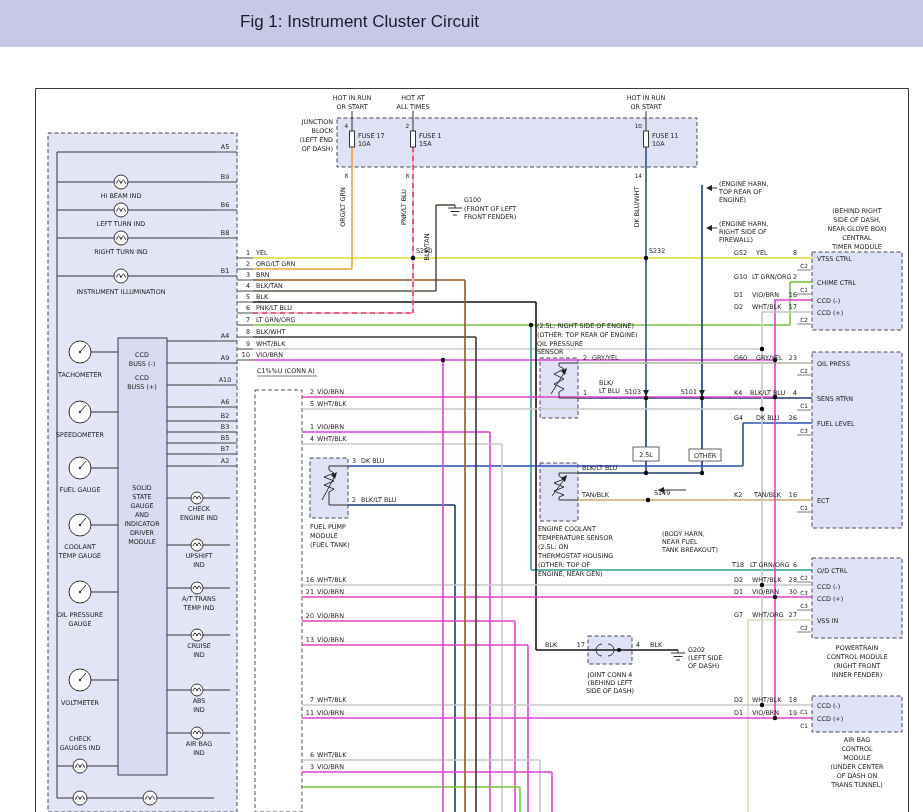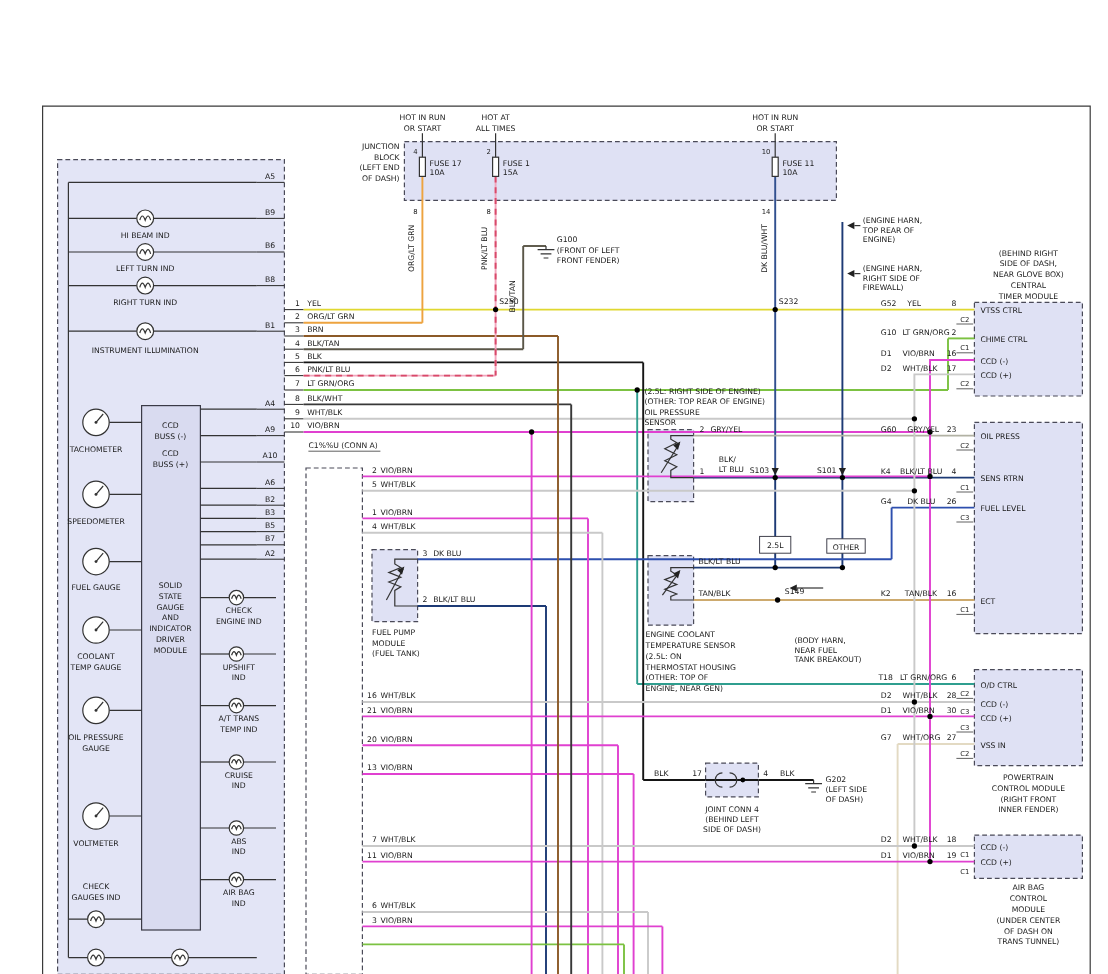--- a/index.html
+++ b/index.html
@@ -21,20 +21,23 @@
   .ul{stroke:#222;stroke-width:0.6;}
   .ic{fill:#fff;stroke:#333;stroke-width:1;}
   .fn{fill:none;stroke:#333;stroke-width:1;}
   .dot{fill:#000;}
   .arr{fill:#222;}
 </style>
 </head>
 <body>
 
 <div class="page">
+  <div class="titlebar">
+    <span>Fig 1: Instrument Cluster Circuit</span>
+  </div>
 
   <svg width="923" height="812" viewBox="0 0 923 812">
 
     <path d="M35.5,812 V88.5 H908.5 V812" fill="none" stroke="#3a3a3a" stroke-width="1"></path>
 
     <g>
       <rect class="cbx" x="48" y="133" width="189" height="679"></rect>
       <rect class="sbx" x="118" y="338" width="49" height="437"></rect>
       <rect class="wbx" x="255" y="390" width="47" height="422"></rect>
       <rect class="bx" x="337" y="118" width="360" height="49"></rect>

